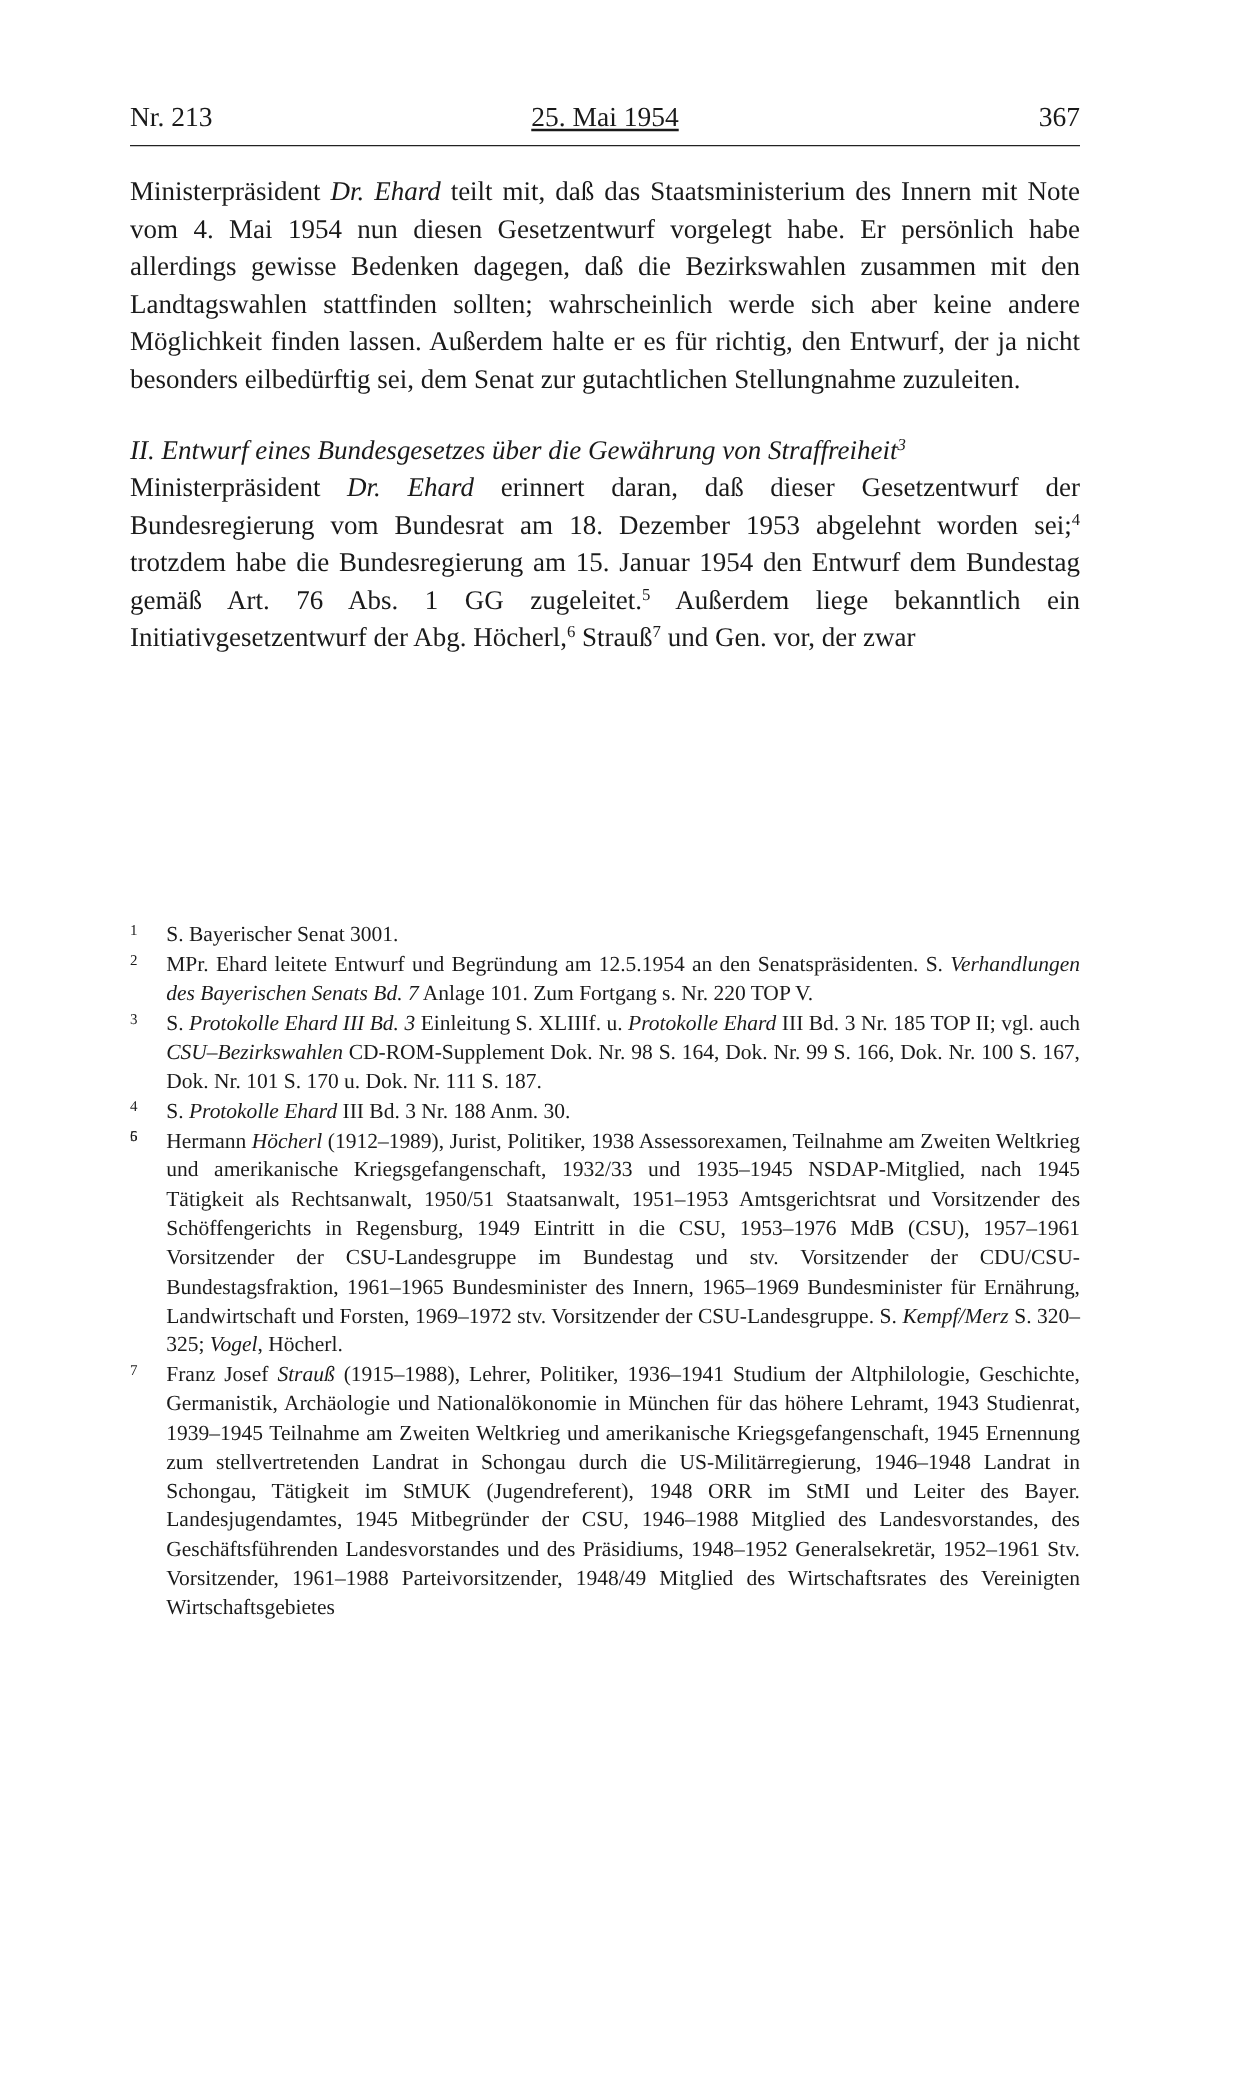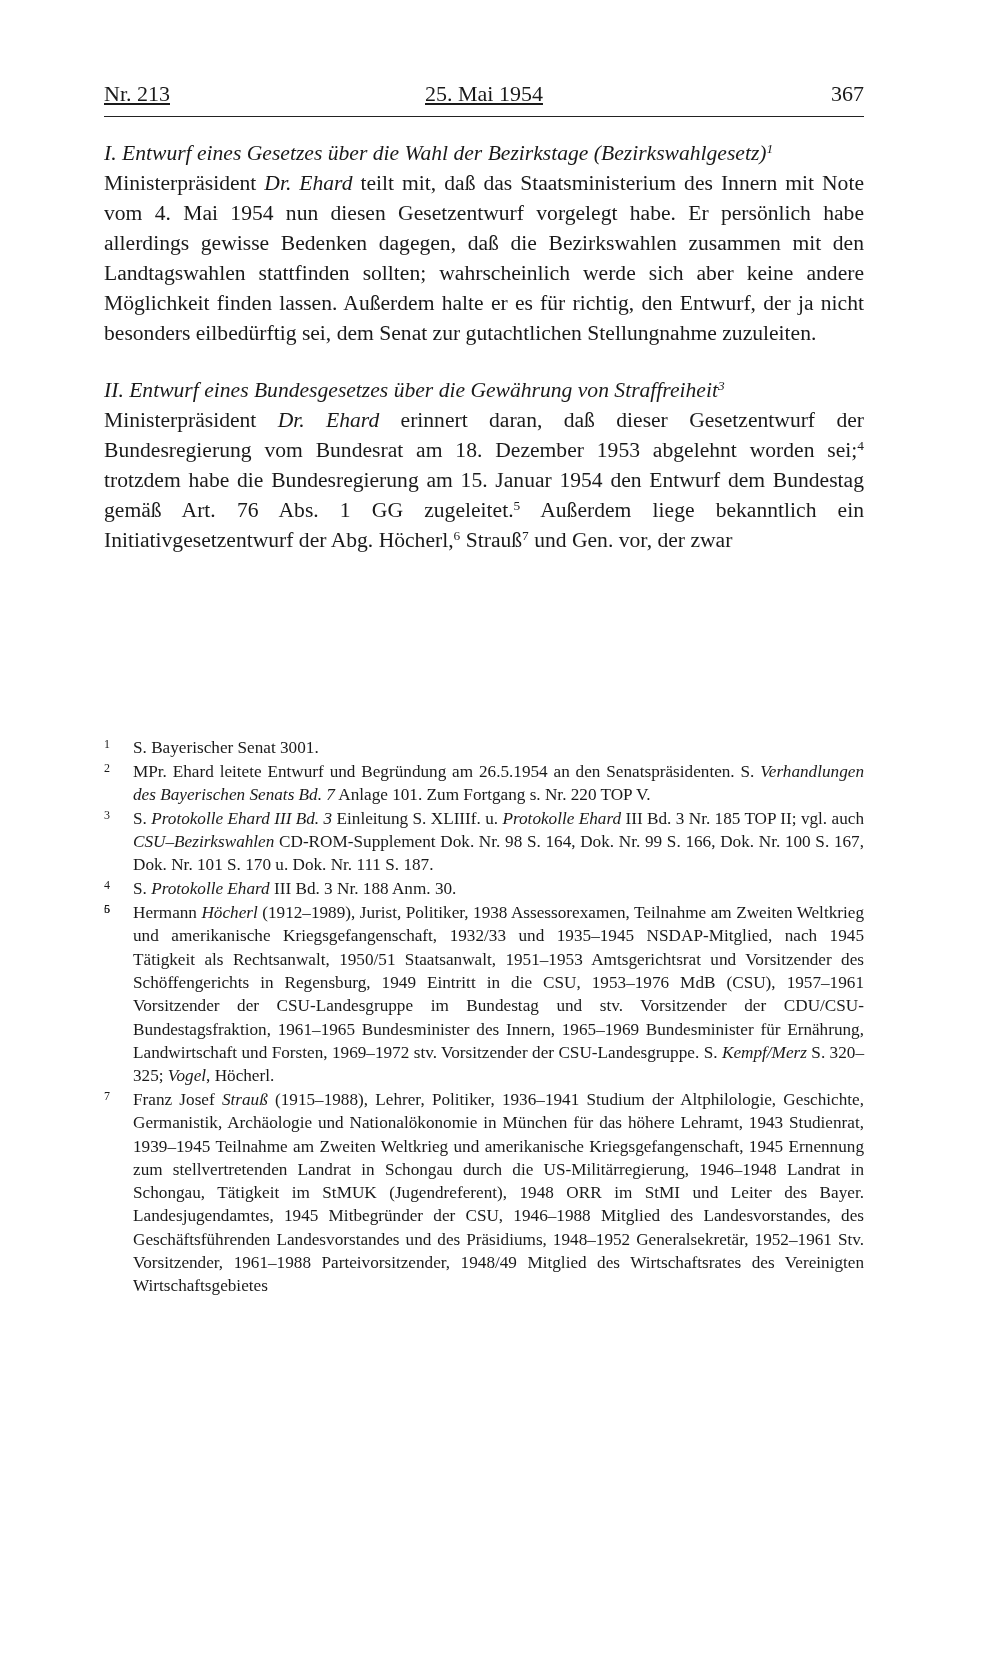--- a/index.html
+++ b/index.html
@@ -2,21 +2,21 @@
 <html><head>
 <meta charset="utf-8">
 <style>
   html, body { margin: 0; padding: 0; background: #ffffff; }
   body { width: 1000px; height: 1666px; position: relative; overflow: hidden;
          font-family: "Liberation Serif", "DejaVu Serif", serif; color: #1a1a1a; }
   .page { position: absolute; left: 104px; top: 0; width: 760px; }
   .running-head { position: absolute; top: 80px; left: 0; width: 760px; height: 36px;
                   border-bottom: 1.3px solid #222; font-size: 22px; line-height: 28px; }
   .running-head span { position: absolute; top: 0; }
-  .rh-left { left: 0; text-decoration: underline; }
+  .rh-left { left: 0; }
   .rh-center { left: 0; right: 0; text-align: center; text-decoration: underline; }
   .rh-right { right: 0; }
   .body { position: absolute; top: 138px; left: 0; width: 760px; font-size: 21.6px;
           line-height: 30px; text-align: justify; hyphens: manual; }
   .body p { margin: 0; }
   .body .indent { text-indent: 19px; }
   .heading { font-style: italic; margin: 0; }
   .heading.two { margin-top: 27px; }
   sup { font-size: 0.62em; line-height: 0; vertical-align: 0.55em; }
   .footnotes { position: absolute; top: 736px; left: 0; width: 760px; font-size: 17.2px;
@@ -30,30 +30,29 @@
 
 <div class="page">
 
   <div class="running-head">
     <span class="rh-left">Nr. 213</span>
     <span class="rh-center">25. Mai 1954</span>
     <span class="rh-right">367</span>
   </div>
 
   <div class="body">
-    <p class="heading"><span>I. Entwurf eines Gesetzes über die Wahl der Bezirkstage (Bezirkswahlgesetz)</span><sup>1</sup></p>
     <p><span>Ministerpräsident </span><i>Dr. Ehard</i><span> teilt mit, daß das Staatsministerium des Innern mit Note vom 4. Mai 1954 nun diesen Gesetzentwurf vorgelegt habe. Er persönlich habe allerdings gewisse Bedenken dagegen, daß die Bezirkswahlen zusammen mit den Landtagswahlen stattfinden sollten; wahrscheinlich werde sich aber keine andere Möglichkeit finden lassen. Außerdem halte er es für richtig, den Entwurf, der ja nicht besonders eilbedürftig sei, dem Senat zur gutachtlichen Stellungnahme zuzuleiten.</span></p>
 
     <p class="heading two"><span>II. Entwurf eines Bundesgesetzes über die Gewährung von Straffreiheit</span><sup>3</sup></p>
     <p><span>Ministerpräsident </span><i>Dr. Ehard</i><span> erinnert daran, daß dieser Gesetzentwurf der Bundesregierung vom Bundesrat am 18. Dezember 1953 abgelehnt worden sei;</span><sup>4</sup><span> trotzdem habe die Bundesregierung am 15. Januar 1954 den Entwurf dem Bundestag gemäß Art. 76 Abs. 1 GG zugeleitet.</span><sup>5</sup><span> Außerdem liege bekanntlich ein Initiativgesetzentwurf der Abg. Höcherl,</span><sup>6</sup><span> Strauß</span><sup>7</sup><span> und Gen. vor, der zwar</span></p>
   </div>
 
   <div class="footnotes">
     <p class="fn"><span class="fn-num">1</span><span>S. Bayerischer Senat 3001.</span></p>
-    <p class="fn"><span class="fn-num">2</span><span>MPr. Ehard leitete Entwurf und Begründung am 26.5.1954 an den Senatspräsidenten. S. </span><i>Verhandlungen des Bayerischen Senats Bd. 7</i><span> Anlage 101. Zum Fortgang s. Nr. 220 TOP V.</span></p>
+    <p class="fn"><span class="fn-num">2</span><span>MPr. Ehard leitete Entwurf und Begründung am 12.5.1954 an den Senatspräsidenten. S. </span><i>Verhandlungen des Bayerischen Senats Bd. 7</i><span> Anlage 101. Zum Fortgang s. Nr. 220 TOP V.</span></p>
     <p class="fn"><span class="fn-num">3</span><span>S. </span><i>Protokolle Ehard III Bd. 3</i><span> Einleitung S. XLIIIf. u. </span><i>Protokolle Ehard</i><span> III Bd. 3 Nr. 185 TOP II; vgl. auch </span><i>CSU–Bezirkswahlen</i><span> CD-ROM-Supplement Dok. Nr. 98 S. 164, Dok. Nr. 99 S. 166, Dok. Nr. 100 S. 167, Dok. Nr. 101 S. 170 u. Dok. Nr. 111 S. 187.</span></p>
     <p class="fn"><span class="fn-num">4</span><span>S. </span><i>Protokolle Ehard</i><span> III Bd. 3 Nr. 188 Anm. 30.</span></p>
     <p class="fn"><span class="fn-num">5</span></p>
     <p class="fn"><span class="fn-num">6</span><span>Hermann </span><i>Höcherl</i><span> (1912–1989), Jurist, Politiker, 1938 Assessorexamen, Teilnahme am Zweiten Weltkrieg und amerikanische Kriegsgefangenschaft, 1932/33 und 1935–1945 NSDAP-Mitglied, nach 1945 Tätigkeit als Rechtsanwalt, 1950/51 Staatsanwalt, 1951–1953 Amtsgerichtsrat und Vorsitzender des Schöffengerichts in Regensburg, 1949 Eintritt in die CSU, 1953–1976 MdB (CSU), 1957–1961 Vorsitzender der CSU-Landesgruppe im Bundestag und stv. Vorsitzender der CDU/CSU-Bundestagsfraktion, 1961–1965 Bundesmi­nister des Innern, 1965–1969 Bundesminister für Ernährung, Landwirtschaft und Forsten, 1969–1972 stv. Vorsitzender der CSU-Landesgruppe. S. </span><i>Kempf/Merz</i><span> S. 320–325; </span><i>Vogel</i><span>, Höcherl.</span></p>
     <p class="fn"><span class="fn-num">7</span><span>Franz Josef </span><i>Strauß</i><span> (1915–1988), Lehrer, Politiker, 1936–1941 Studium der Altphilologie, Geschichte, Germanistik, Archäologie und Nationalökonomie in München für das höhere Lehramt, 1943 Studienrat, 1939–1945 Teilnahme am Zweiten Weltkrieg und amerikanische Kriegsgefangenschaft, 1945 Ernennung zum stellvertretenden Landrat in Schongau durch die US-Militärregierung, 1946–1948 Landrat in Schongau, Tätigkeit im StMUK (Jugendrefe­rent), 1948 ORR im StMI und Leiter des Bayer. Landesjugendamtes, 1945 Mitbegründer der CSU, 1946–1988 Mitglied des Landesvorstandes, des Geschäftsführenden Landesvorstandes und des Präsidiums, 1948–1952 Generalsekretär, 1952–1961 Stv. Vorsitzender, 1961–1988 Parteivorsitzender, 1948/49 Mitglied des Wirtschaftsrates des Vereinigten Wirtschaftsgebietes</span></p>
   </div>
 
 </div>
 
 </body></html>

